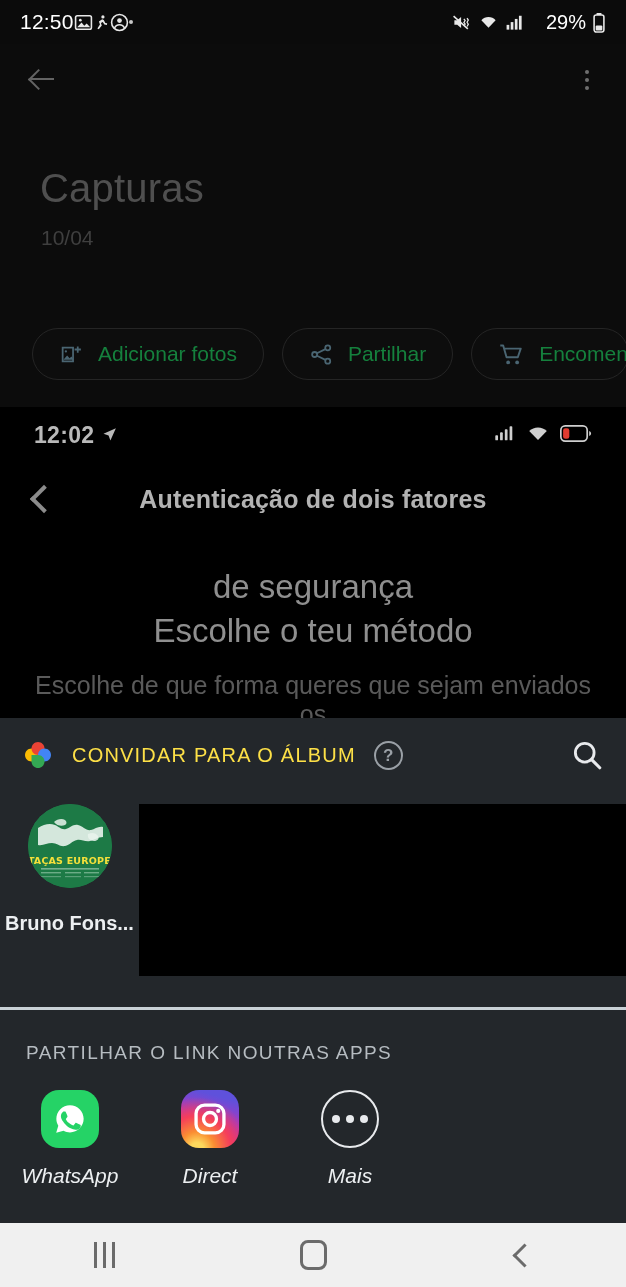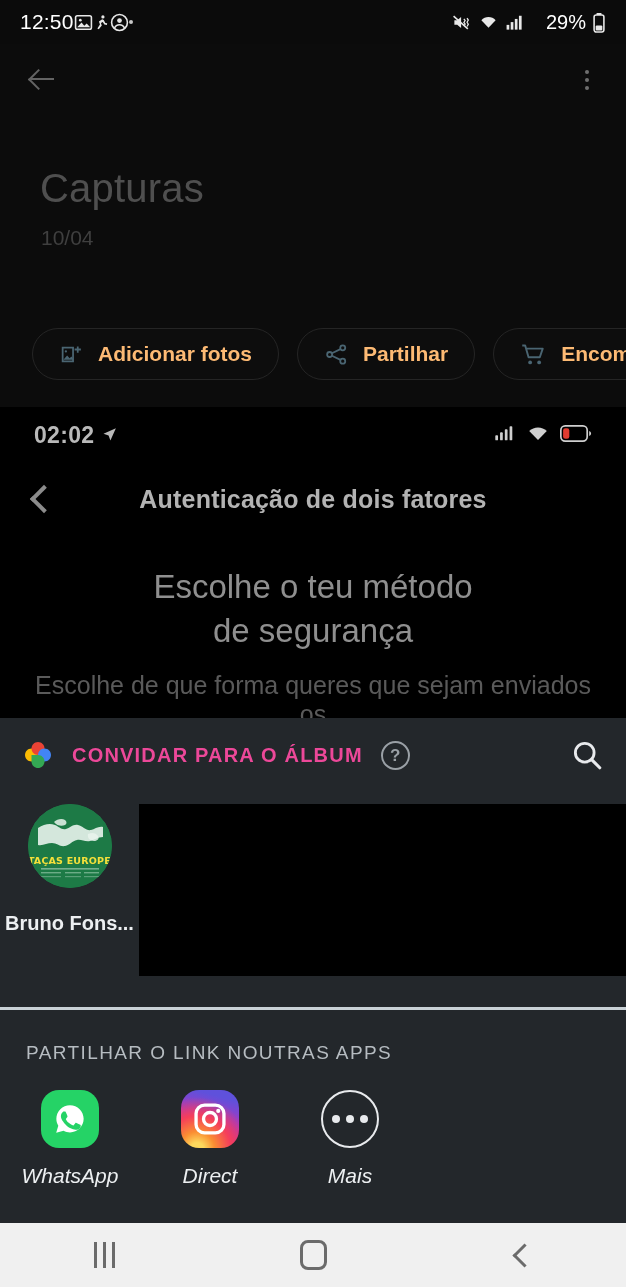--- a/index.html
+++ b/index.html
@@ -53,23 +53,22 @@
     font-size:21px; font-weight:400; color:#3f3f3f;
   }
 
   .chips{
     position:absolute; left:0; right:0; top:281px; height:58px;
     display:flex; align-items:center; gap:18px; padding-left:32px;
   }
   .chip{
     height:52px; border:1px solid #252525; border-radius:26px;
     display:flex; align-items:center; gap:14px; padding:0 26px;
-    color:#fdba74; font-size:21px; white-space:nowrap; flex:0 0 auto;
+    color:#15803d; font-size:21px; white-space:nowrap; flex:0 0 auto;
     background:#0d0d0d;
-    font-weight:bold;
   }
   .chip.clip{ padding-right:0; }
   .chip svg{ display:block; }
 
   
   .preview{
     position:absolute; top:407px; left:0; right:0; height:311px;
     background:#000; z-index:2; overflow:hidden;
   }
   .pv-status{
@@ -96,21 +95,21 @@
   
   .sheet{
     position:absolute; left:0; right:0; top:718px; bottom:64px;
     background:#23272b; z-index:3;
   }
   .sheet-head{
     height:74px; display:flex; align-items:center; padding:0 22px; gap:18px;
   }
   .gp-logo{ width:32px; height:32px; position:relative; flex:0 0 auto; }
   .sheet-head-title{
-    font-size:20px; letter-spacing:1.2px; color:#ec4899; font-weight:700;
+    font-size:20px; letter-spacing:1.2px; color:#fde047; font-weight:400;
   }
   .icon-help{
     width:29px; height:29px; border:2px solid #9aa0a6; border-radius:50%;
     display:flex; align-items:center; justify-content:center;
     font-size:17px; color:#9aa0a6; font-weight:700; line-height:1;
   }
   .icon-search{ margin-left:auto; width:34px; height:34px; }
 
   .invite-row{
     display:flex; align-items:flex-start; padding:0 0 0 0; height:215px; position:relative;
@@ -280,21 +279,21 @@
             </svg>
         </span>
         <span>Encomen</span>
       </div>
     </div>
   </div>
 
   <div class="preview">
     <div class="pv-status">
       <div class="pv-time">
-        <span>02:02</span>
+        <span>12:02</span>
         <span>
           <svg width="17" height="17" viewBox="0 0 24 24">
               <path d="M21 3L3.5 10.8l7.2 2.6 2.6 7.2z" fill="#b9b9b9"></path>
             </svg>
         </span>
       </div>
       <div class="pv-right">
         <span>
           <svg width="21" height="17" viewBox="0 0 24 20">
               <rect x="0" y="12" width="3.2" height="6" rx="1" fill="#cfcfcf"></rect>
@@ -315,22 +314,22 @@
               <path d="M31 6.4v5.2c1.3-.5 2-1.4 2-2.6s-.7-2.1-2-2.6z" fill="#cfcfcf"></path>
             </svg>
         </span>
       </div>
     </div>
     <div class="pv-nav">
       <div class="pv-chev"></div>
       <div class="pv-title">Autenticação de dois fatores</div>
     </div>
     <div class="pv-h1">
+      <div>de segurança</div>
       <div>Escolhe o teu método</div>
-      <div>de segurança</div>
     </div>
     <div class="pv-p">Escolhe de que forma queres que sejam enviados os</div>
   </div>
 
   <div class="sheet">
 
     <div class="sheet-head">
       <div class="gp-logo">
         <svg width="32" height="32" viewBox="0 0 32 32">
           <path d="M16 3c3.6 0 6.5 2.9 6.5 6.5V16H16c-3.6 0-6.5-2.9-6.5-6.5S12.4 3 16 3z" fill="#fbbc04" transform="rotate(-90 16 16)"></path>

